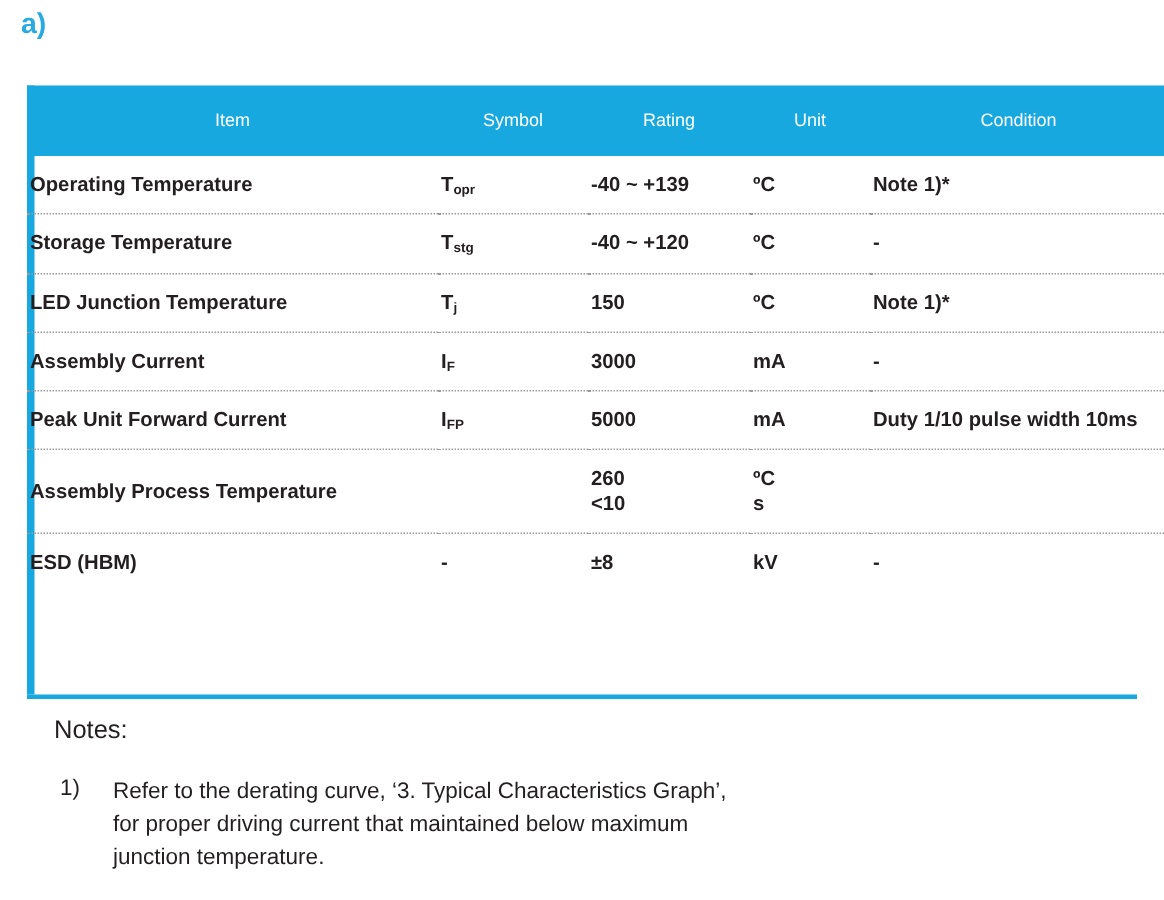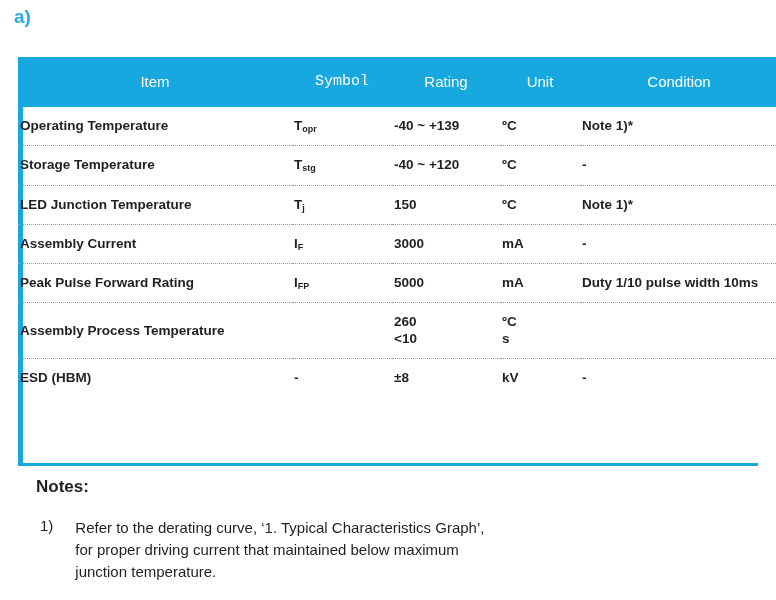--- a/index.html
+++ b/index.html
@@ -48,41 +48,41 @@
     width: 740px;
   }
   table.rating {
     border-collapse: collapse;
     width: 740px;
     table-layout: fixed;
   }
   table.rating thead th {
     background: #17A8E0;
     color: #ffffff;
-    font-size: 15px;
+    font-size: 12px;
     font-weight: normal;
     padding: 16px 2px 17px 2px;
     text-align: center;
     border: none;
   }
   table.rating tbody td {
     font-size: 13.5px;
     text-align: left;
     color: #231f20;
     padding: 11px 2px 10px 2px;
     border-bottom: 1px dotted #9b9b9b;
     line-height: 1.25;
     vertical-align: middle;
     font-weight: bold;
   }
   table.rating tbody tr:last-child td {
     border-bottom: none;
   }
   .col-item   { width: 270px; }
-  .col-symbol { width: 96px; font-family: Liberation Mono, monospace; }
+  .col-symbol { width: 96px; }
   .col-rating { width: 104px; }
   .col-unit   { width: 76px; }
   .col-cond   { width: 194px; }
 
   .sub { font-size: 9px; vertical-align: -2px; }
 
   .two-line { white-space: pre-line; }
 
   .blue-bar {
     position: absolute;
@@ -100,21 +100,21 @@
     height: 3px;
     background: #17A8E0;
   }
 
   
   .notes-title {
     position: absolute;
     left: 36px;
     top: 477px;
     font-size: 17px;
-    font-weight: bold;
+    font-weight: normal;
     color: #231f20;
   }
   .note-row {
     position: absolute;
     left: 40px;
     top: 517px;
     width: 700px;
     display: flex;
     gap: 22px;
   }
@@ -175,21 +175,21 @@
           <td>Note 1)*</td>
         </tr>
         <tr>
           <td>Assembly Current</td>
           <td><span>I</span><span class="sub">F</span></td>
           <td>3000</td>
           <td>mA</td>
           <td>-</td>
         </tr>
         <tr>
-          <td>Peak Pulse Forward Rating</td>
+          <td>Peak Unit Forward Current</td>
           <td><span>I</span><span class="sub">FP</span></td>
           <td>5000</td>
           <td>mA</td>
           <td>Duty 1/10 pulse width 10ms</td>
         </tr>
         <tr>
           <td>Assembly Process Temperature</td>
           <td><span></span><span class="sub"></span></td>
           <td class="two-line">260
 &lt;10</td>
@@ -207,18 +207,18 @@
       </tbody>
     </table>
   </div>
 
   <div class="bottom-rule"></div>
 
   <div class="notes-title">Notes:</div>
 
   <div class="note-row">
     <span class="note-num">1)</span>
-    <span class="note-text">Refer to the derating curve, ‘1. Typical Characteristics Graph’,
+    <span class="note-text">Refer to the derating curve, ‘3. Typical Characteristics Graph’,
 for proper driving current that maintained below maximum
 junction temperature.</span>
   </div>
 
 </div>
 
 </body></html>

